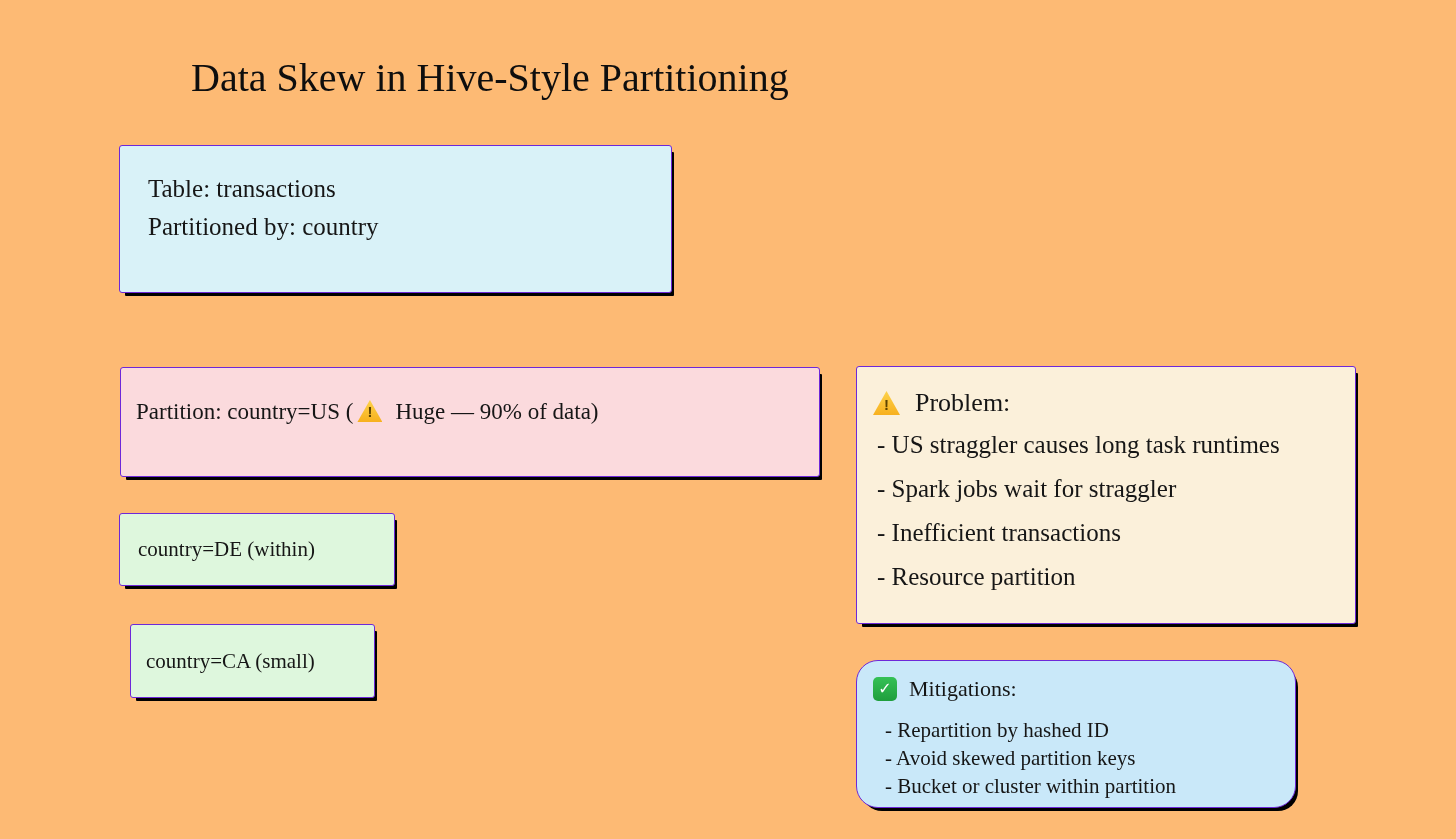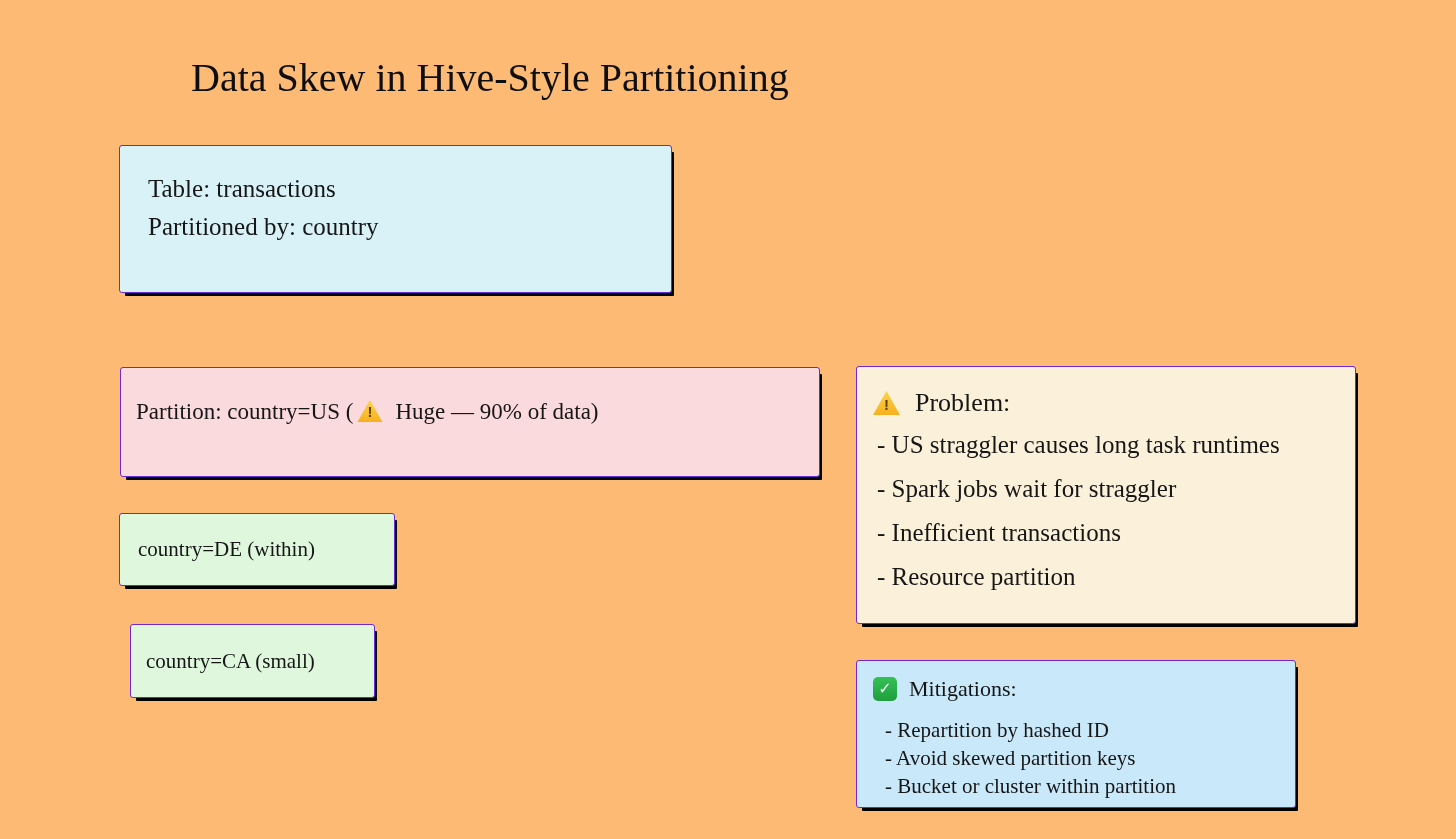--- a/index.html
+++ b/index.html
@@ -79,20 +79,21 @@
     margin: 2px 0 0 0;
     padding: 0 0 0 4px;
     font-size: 25px;
     line-height: 44px;
     white-space: nowrap;
   }
   .mitigations-box {
     left: 856px; top: 660px; width: 440px; height: 148px;
     background: #c9e8f9;
     padding: 13px 10px 0 16px;
+    border-radius: 22px;
   }
   .mitigations-heading {
     font-size: 22px;
     line-height: 30px;
     display: flex;
     align-items: center;
   }
   .mitigations-list {
     list-style: none;
     margin: 12px;

